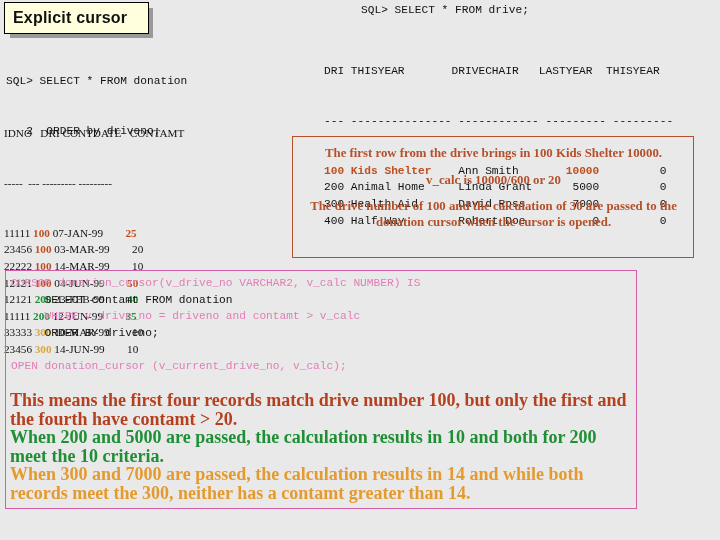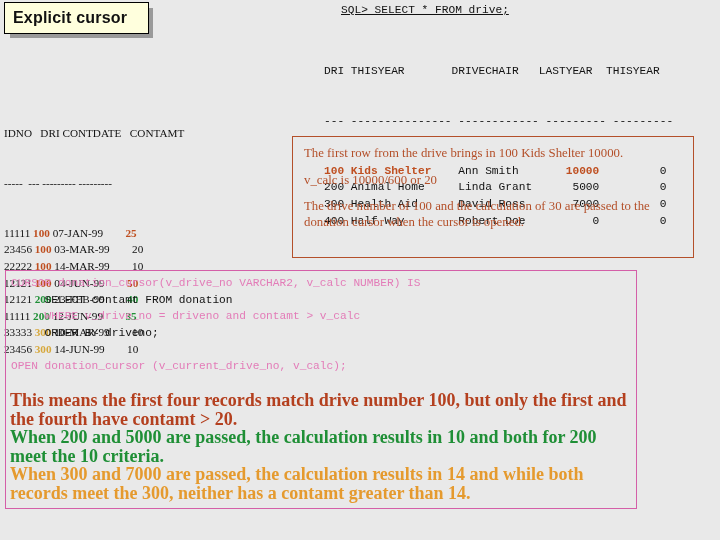--- a/index.html
+++ b/index.html
@@ -26,40 +26,41 @@
     padding-left:8px;letter-spacing:.2px;
   }
 
   
   .mono{
     font-family:"Liberation Mono", monospace;
     font-size:11.2px;line-height:16.6px;white-space:pre;
   }
   .left-sql{position:absolute;left:6px;top:40px;color:#111;}
   .left-tbl{position:absolute;left:4px;top:92px;font-family:Liberation Serif, serif;}
-  .right-sql{position:absolute;left:341px;top:2px;color:#111;text-decoration:underline;}
+  .right-sql{position:absolute;left:361px;top:2px;color:#111;}
   .right-tbl{position:absolute;left:324px;top:30px;}
 
   .row{white-space:pre;}
   .c-dark{color:#111;}
   .c-red{color:#bf4f20;font-weight:bold;}
   .c-green{color:#1f8f36;font-weight:bold;}
   .c-gold{color:#d7a83c;font-weight:bold;}
 
   
   .callout{
     position:absolute;left:292px;top:136px;width:402px;height:122px;
     border:1.5px solid #b4502a;background:transparent;
     box-sizing:border-box;padding:9px 10px 0 11px;
   }
   .callout p{
     margin:0 0 11px 0;
     font-family:"Liberation Serif", serif;
-    font-size:12.8px;font-weight:normal;color:#b4502a;
+    font-size:12.8px;font-weight:bold;color:#b4502a;
     line-height:15.5px;
+    text-align:center;
   }
 
   
   .pinkbox{
     position:absolute;left:5px;top:270px;width:632px;height:239px;
     border:1.3px solid #d45fa8;box-sizing:border-box;
   }
   .cursor-code{position:absolute;left:11px;top:275px;}
   .c-pink{color:#e37cb8;}
   .c-black{color:#111;}
@@ -77,20 +78,24 @@
 </head>
 <body>
 
 <div class="slide">
 
   <div class="title-shadow"></div>
   <div class="title-box">
     <span>Explicit cursor</span>
   </div>
 
+  <div class="mono left-sql">
+    <div class="row">SQL&gt; SELECT * FROM donation</div>
+    <div class="row">   2  ORDER by driveno;</div>
+  </div>
 
   <div class="mono left-tbl">
     <div class="row c-dark">IDNO   DRI CONTDATE   CONTAMT</div>
     <div class="row c-dark">-----  --- --------- ---------</div>
     <div id="donation-rows"><div class="row"><span class="c-dark">11111 </span><span class="c-red">100 </span><span class="c-dark">07-JAN-99 </span><span class="c-red">       25</span></div><div class="row"><span class="c-dark">23456 </span><span class="c-red">100 </span><span class="c-dark">03-MAR-99 </span><span class="c-dark">       20</span></div><div class="row"><span class="c-dark">22222 </span><span class="c-red">100 </span><span class="c-dark">14-MAR-99 </span><span class="c-dark">       10</span></div><div class="row"><span class="c-dark">12121 </span><span class="c-red">100 </span><span class="c-dark">04-JUN-99 </span><span class="c-red">       50</span></div><div class="row"><span class="c-dark">12121 </span><span class="c-green">200 </span><span class="c-dark">23-FEB-99 </span><span class="c-green">       40</span></div><div class="row"><span class="c-dark">11111 </span><span class="c-green">200 </span><span class="c-dark">12-JUN-99 </span><span class="c-green">       35</span></div><div class="row"><span class="c-dark">33333 </span><span class="c-gold">300 </span><span class="c-dark">10-MAR-99 </span><span class="c-dark">       10</span></div><div class="row"><span class="c-dark">23456 </span><span class="c-gold">300 </span><span class="c-dark">14-JUN-99 </span><span class="c-dark">       10</span></div></div>
   </div>
 
   <div class="mono right-sql">SQL&gt; SELECT * FROM drive;</div>
 
   <div class="mono right-tbl">

